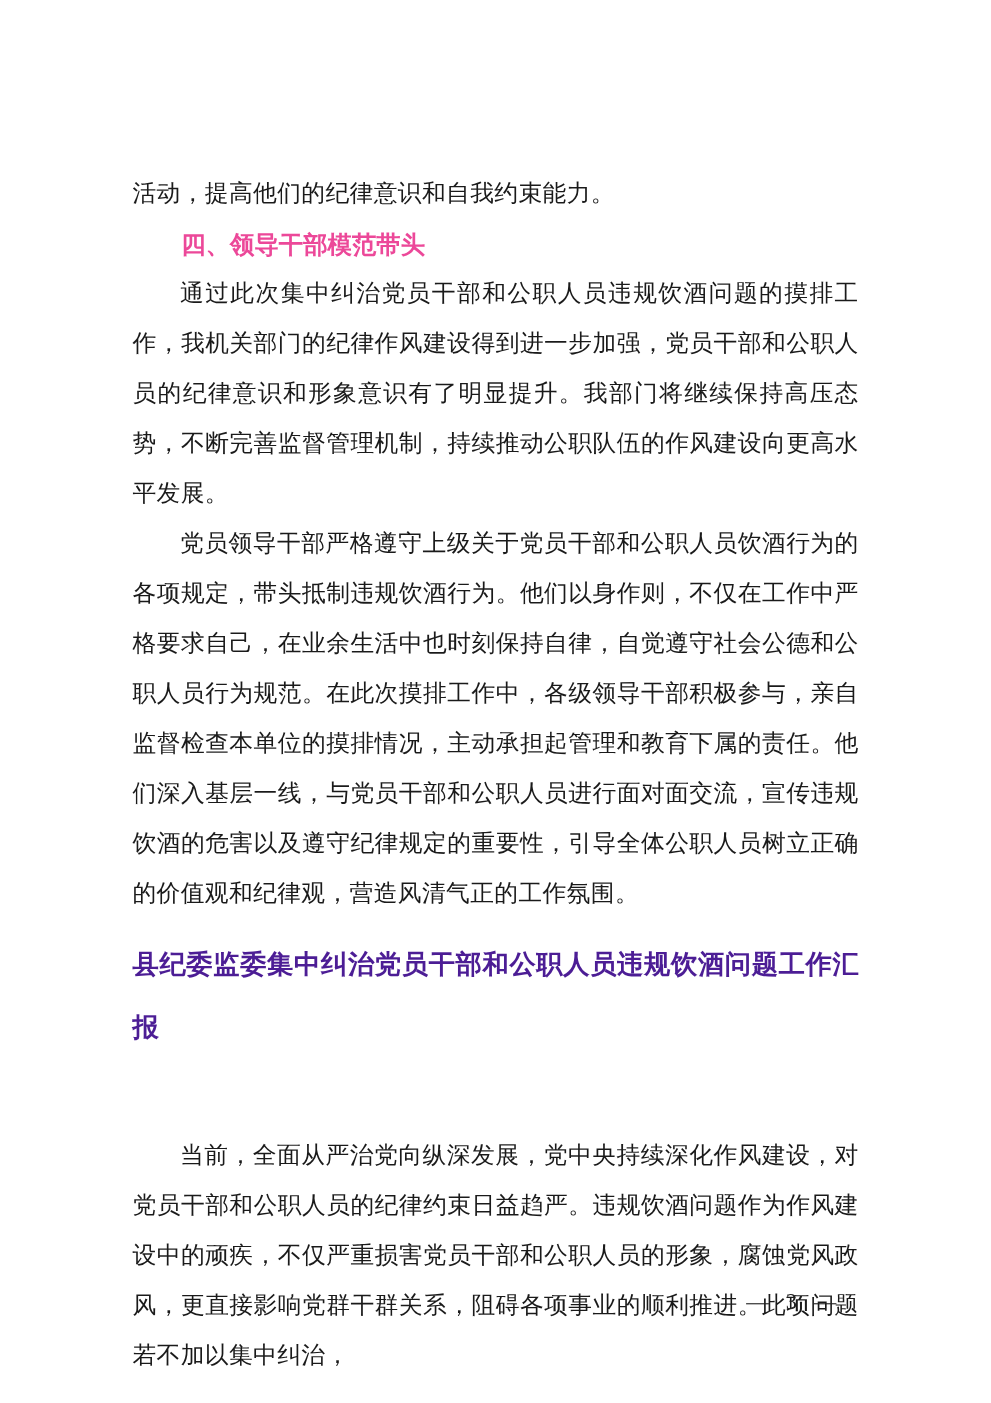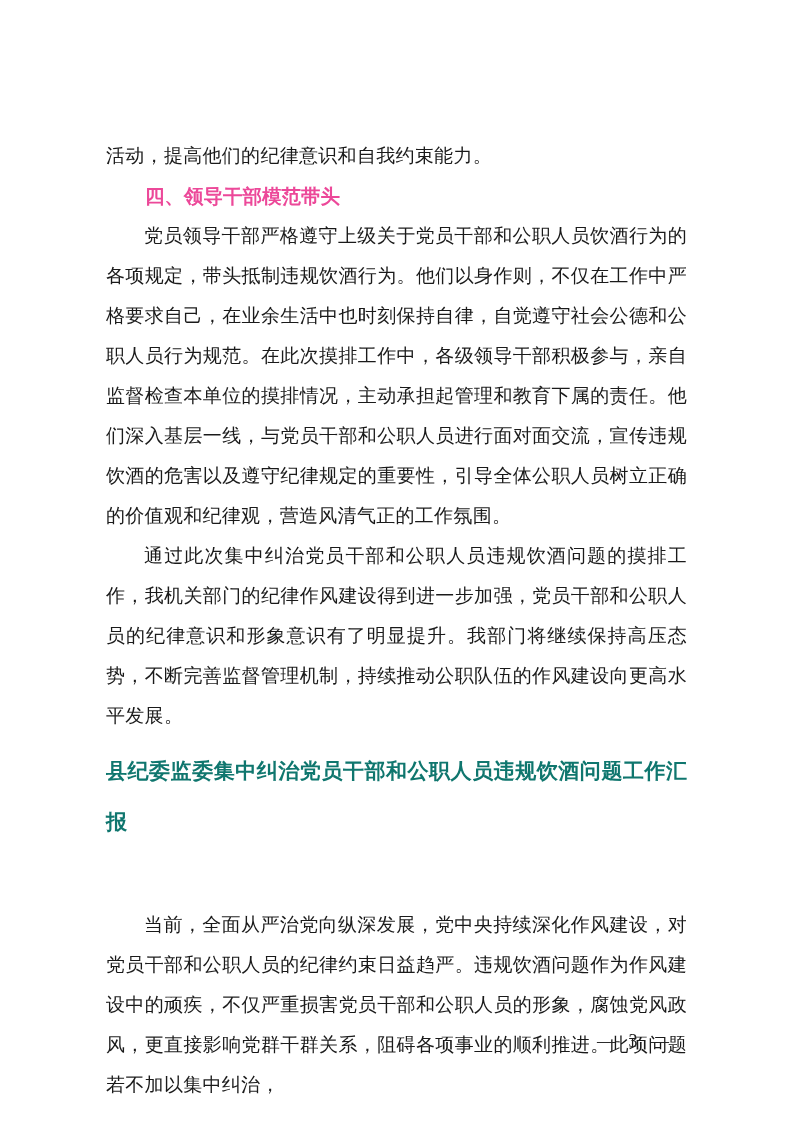--- a/index.html
+++ b/index.html
@@ -40,23 +40,23 @@
     font-weight: bold;
     text-indent: 2em;
     color: #ec4899;
     font-family: "Liberation Sans", sans-serif;
   }
   .report-title {
     margin: 10px 0 0 0;
     font-size: 21px;
     line-height: 51px;
     font-weight: bold;
-    color: #0f766e;
+    color: #4c1d95;
     text-align: justify;
-    font-family: Liberation Serif, serif;
+    font-family: Liberation Sans, sans-serif;
   }
   .report-opening {
     margin-top: 57px;
   }
   .page-number {
     position: absolute;
     top: 1031px;
     right: 122px;
     font-size: 18px;
     letter-spacing: 2px;
@@ -65,19 +65,19 @@
     font-family: "Liberation Serif", serif;
   }
 </style>
 </head>
 <body>
 
 <div class="page">
   <div class="content">
     <p class="body-text no-indent">活动，提高他们的纪律意识和自我约束能力。</p>
     <h3 class="section-heading">四、领导干部模范带头</h3>
+    <p class="body-text">通过此次集中纠治党员干部和公职人员违规饮酒问题的摸排工作，我机关部门的纪律作风建设得到进一步加强，党员干部和公职人员的纪律意识和形象意识有了明显提升。我部门将继续保持高压态势，不断完善监督管理机制，持续推动公职队伍的作风建设向更高水平发展。</p>
     <p class="body-text">党员领导干部严格遵守上级关于党员干部和公职人员饮酒行为的各项规定，带头抵制违规饮酒行为。他们以身作则，不仅在工作中严格要求自己，在业余生活中也时刻保持自律，自觉遵守社会公德和公职人员行为规范。在此次摸排工作中，各级领导干部积极参与，亲自监督检查本单位的摸排情况，主动承担起管理和教育下属的责任。他们深入基层一线，与党员干部和公职人员进行面对面交流，宣传违规饮酒的危害以及遵守纪律规定的重要性，引导全体公职人员树立正确的价值观和纪律观，营造风清气正的工作氛围。</p>
-    <p class="body-text">通过此次集中纠治党员干部和公职人员违规饮酒问题的摸排工作，我机关部门的纪律作风建设得到进一步加强，党员干部和公职人员的纪律意识和形象意识有了明显提升。我部门将继续保持高压态势，不断完善监督管理机制，持续推动公职队伍的作风建设向更高水平发展。</p>
     <h2 class="report-title">县纪委监委集中纠治党员干部和公职人员违规饮酒问题工作汇报</h2>
     <p class="body-text report-opening">当前，全面从严治党向纵深发展，党中央持续深化作风建设，对党员干部和公职人员的纪律约束日益趋严。违规饮酒问题作为作风建设中的顽疾，不仅严重损害党员干部和公职人员的形象，腐蚀党风政风，更直接影响党群干群关系，阻碍各项事业的顺利推进。此项问题若不加以集中纠治，</p>
   </div>
   <div class="page-number">— 3 —</div>
 </div>
 
 </body></html>

